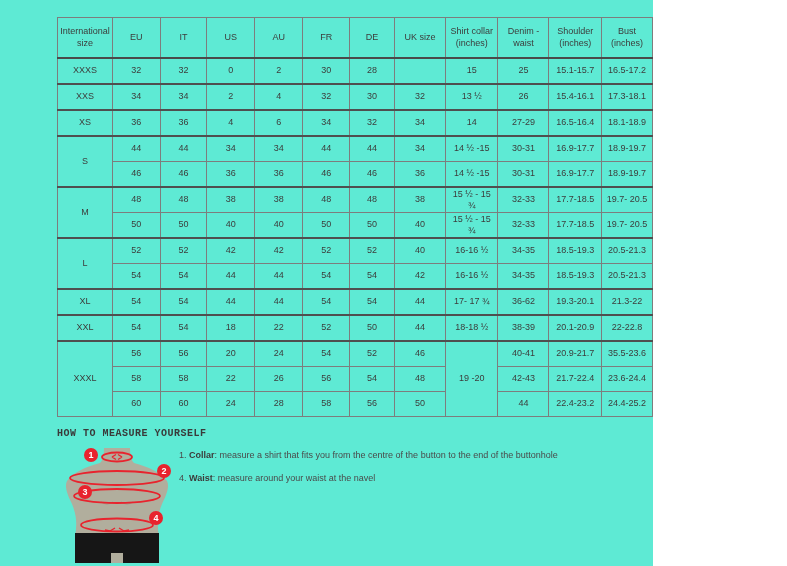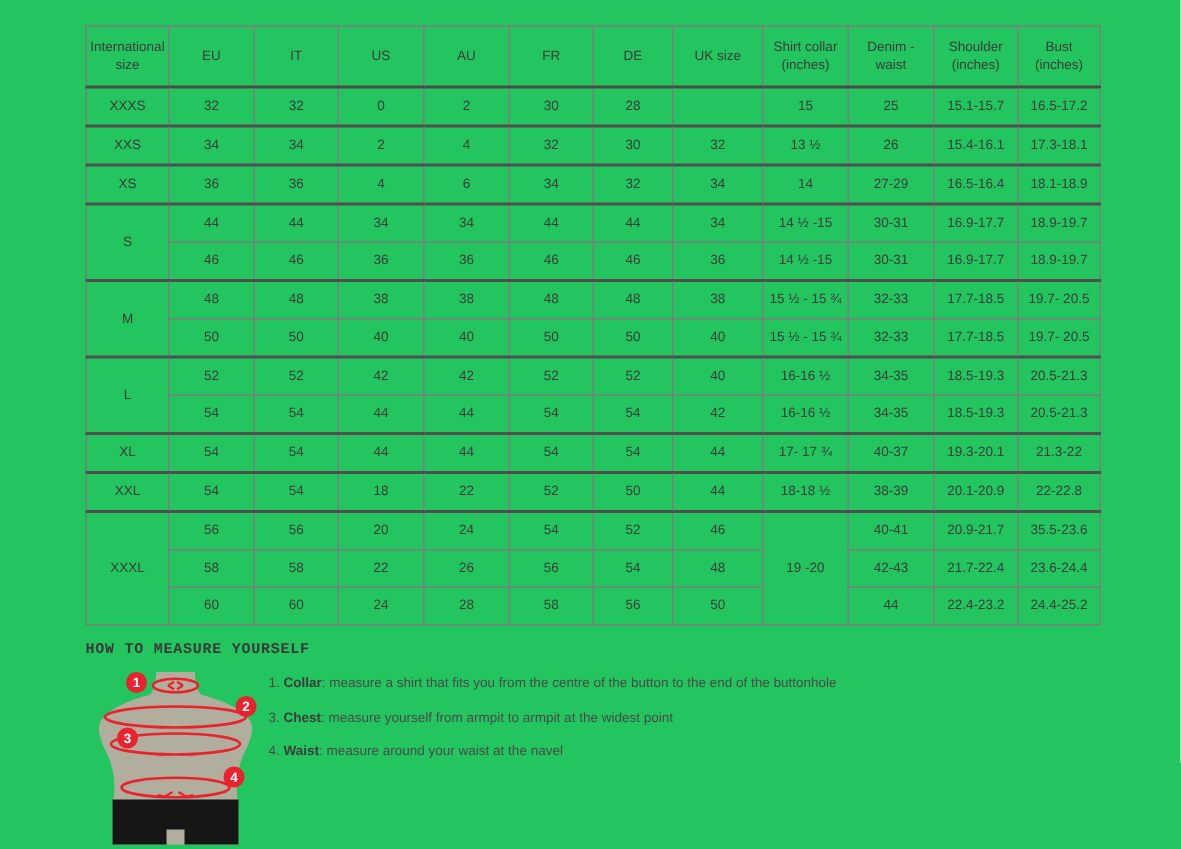--- a/index.html
+++ b/index.html
@@ -2,21 +2,21 @@
 <html><head>
 <meta charset="utf-8">
 <style>
   html,body{margin:0;padding:0;background:#ffffff;}
   body{
     width:787px;height:566px;overflow:hidden;
     font-family:"Liberation Sans",sans-serif;
     color:#3c3c3b;
     -webkit-font-smoothing:antialiased;
   }
-  .page{position:relative;width:787px;height:566px;background:#22c55e;}
+  .page{position:relative;width:653px;height:566px;background:#5eead4;}
 
   
   table.size-chart{
     position:absolute;left:57px;top:17px;
     border-collapse:collapse;table-layout:fixed;
     border:1px solid #4a4a4a;
   }
   .size-chart th,.size-chart td{
     border:1px solid #7d7d7d;
     font-size:9px;font-weight:400;
@@ -205,21 +205,21 @@
         <tr class="group-start">
           <td class="size-label" rowspan="1">XL</td>
           <td>54</td>
           <td>54</td>
           <td>44</td>
           <td>44</td>
           <td>54</td>
           <td>54</td>
           <td>44</td>
           <td>17- 17 ¾</td>
-          <td>40-37</td>
+          <td>36-62</td>
           <td>19.3-20.1</td>
           <td>21.3-22</td>
         </tr>
         <tr class="group-start">
           <td class="size-label" rowspan="1">XXL</td>
           <td>54</td>
           <td>54</td>
           <td>18</td>
           <td>22</td>
           <td>52</td>
@@ -301,19 +301,18 @@
             <text x="107" y="28.2" fill="#ffffff">2</text>
             <circle cx="28" cy="46" r="7" fill="#e8232d"></circle>
             <text x="28" y="49.2" fill="#ffffff">3</text>
             <circle cx="99" cy="72" r="7" fill="#e8232d"></circle>
             <text x="99" y="75.2" fill="#ffffff">4</text>
           </g>
         </svg>
       </div>
       <div class="instructions">
           <div class="instr-line"><span>1. </span><b>Collar</b><span>: measure a shirt that fits you from the centre of the button to the end of the buttonhole</span></div>
-          <div class="instr-line"><span>3. </span><b>Chest</b><span>: measure yourself from armpit to armpit at the widest point</span></div>
           <div class="instr-line"><span>4. </span><b>Waist</b><span>: measure around your waist at the navel</span></div>
         </div>
     </div>
   </div>
 
 </div>
 
 </body></html>

